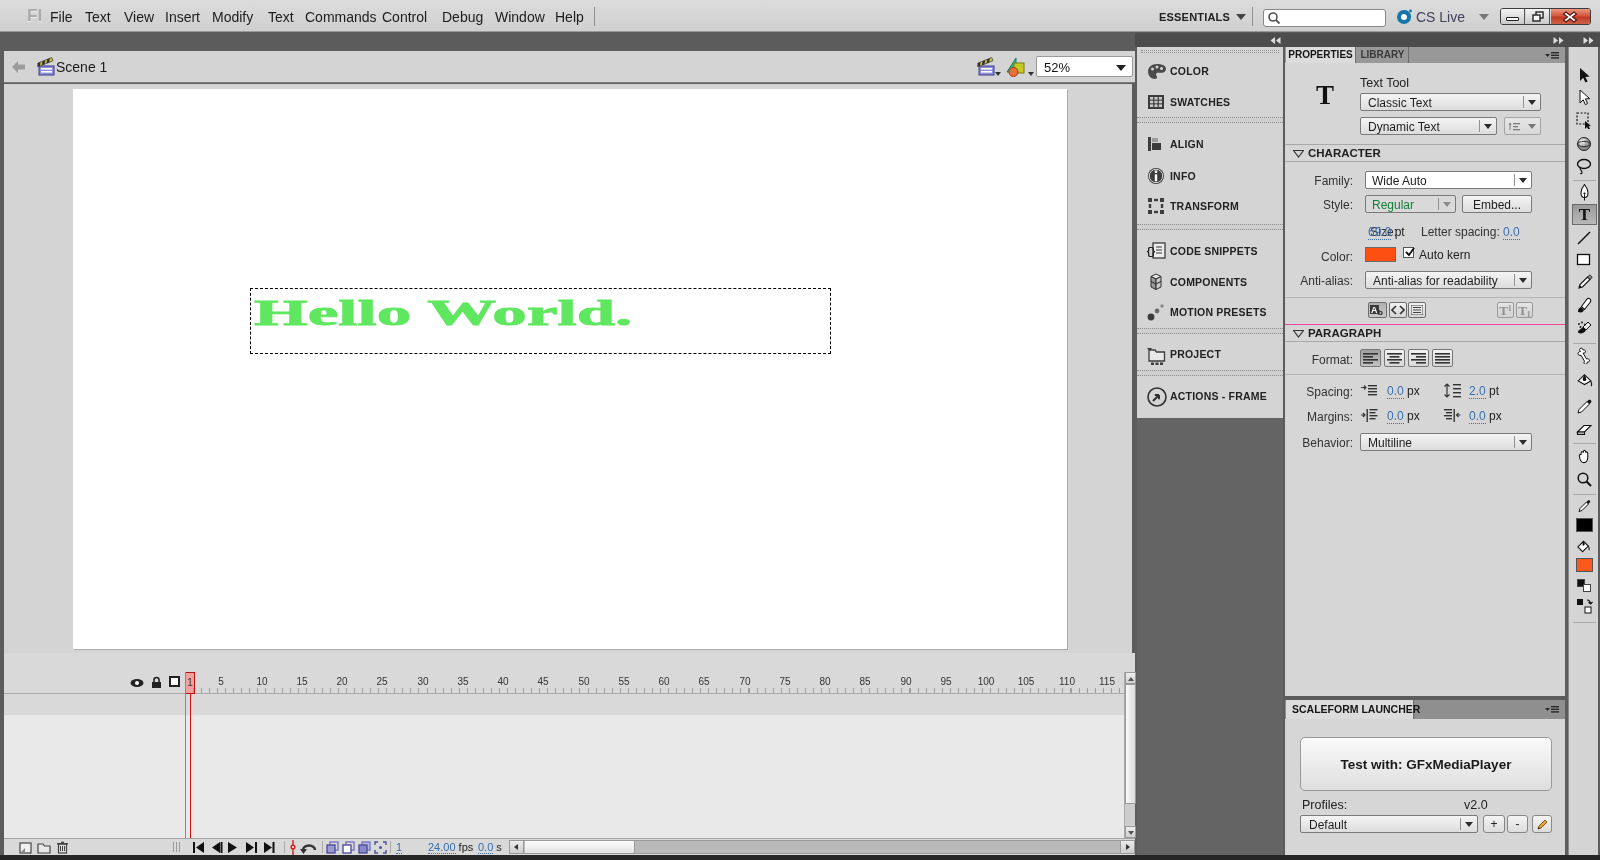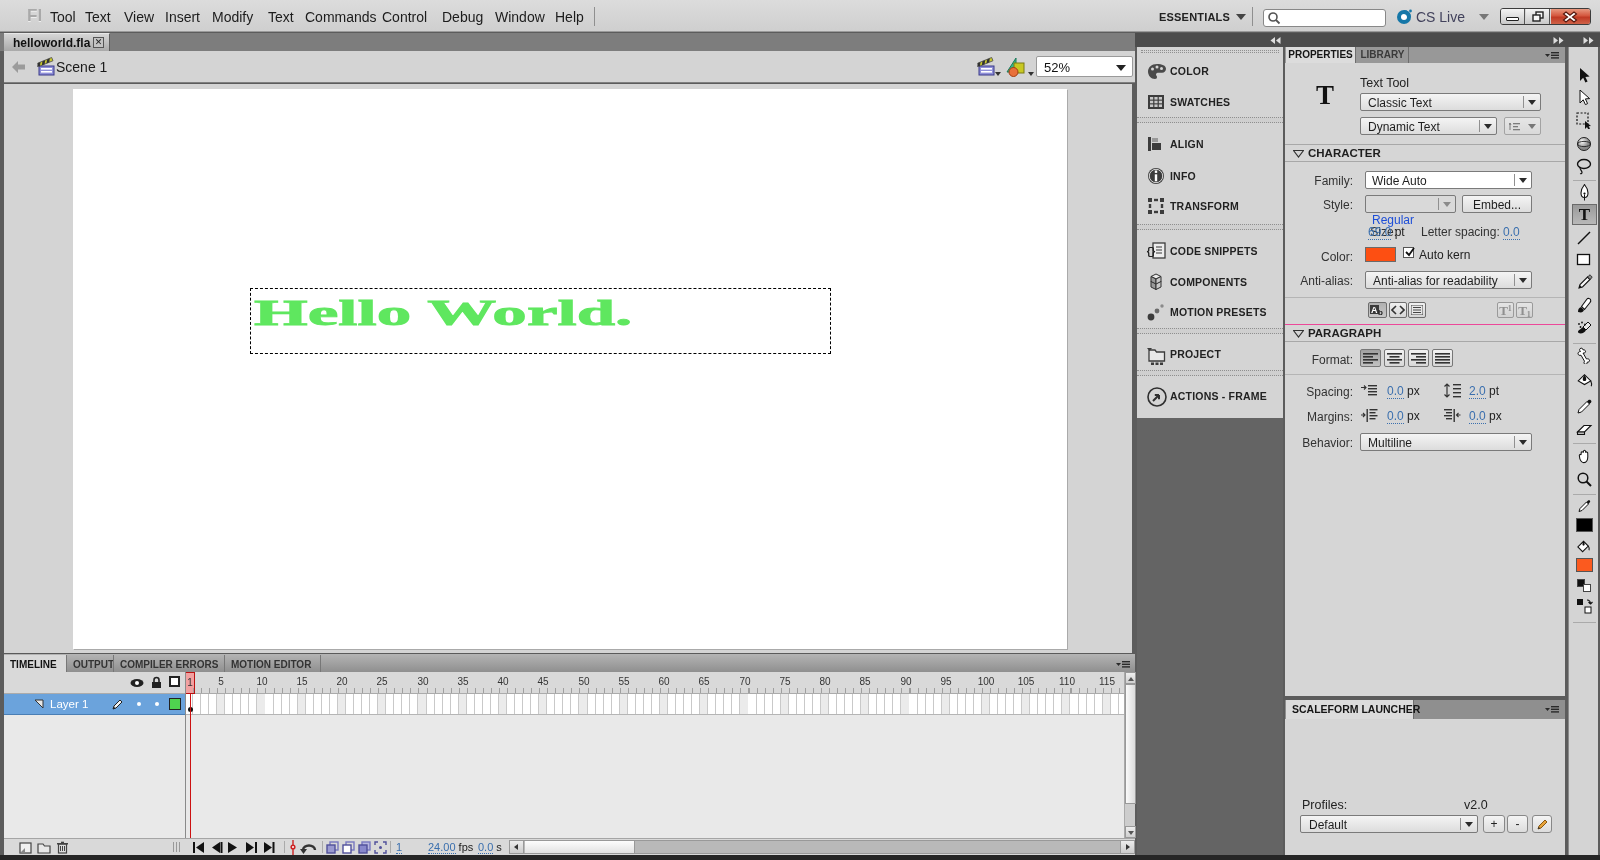--- a/index.html
+++ b/index.html
@@ -68,21 +68,21 @@
     border-radius:2px;padding:2.5px 0 0 2px;}
   .fmtbtn.sel{background:linear-gradient(#9f9f9f,#c2c2c2);}
   .tool{position:absolute;left:7px;width:17px;height:17px;}
   .plabel{position:absolute;font-size:12px;color:#323232;text-align:right;}
 </style>
 </head>
 <body>
 <div id="app">
   <div class="abs" id="menubar">
     <div class="abs" style="left:27px;top:6px;font-size:17px;font-weight:bold;color:#a9a9a9;text-shadow:0 1px 0 #eee;">Fl</div>
-    <div class="menuitem" style="left:50px;">Tool</div>
+    <div class="menuitem" style="left:50px;">File</div>
     <div class="menuitem" style="left:85px;">Text</div>
     <div class="menuitem" style="left:124px;">View</div>
     <div class="menuitem" style="left:165px;">Insert</div>
     <div class="menuitem" style="left:212px;">Modify</div>
     <div class="menuitem" style="left:268px;">Text</div>
     <div class="menuitem" style="left:305px;">Commands</div>
     <div class="menuitem" style="left:382px;">Control</div>
     <div class="menuitem" style="left:442px;">Debug</div>
     <div class="menuitem" style="left:495px;">Window</div>
     <div class="menuitem" style="left:555px;">Help</div>
@@ -116,23 +116,20 @@
             <rect x="1" y="4" width="7" height="6" fill="#f8f8f8" stroke="#222" stroke-width="1.4"></rect>
           </svg>
       </div>
       <div class="abs" style="left:50px;top:0;width:41px;height:15px;background:linear-gradient(#e89980 0%,#d4573e 45%,#c03a24 55%,#cf6248 100%);">
         <svg width="41" height="15" viewBox="0 0 41 15">
             <path d="M15 3 L19 6.2 L23 3 L25.5 5 L21.5 8 L25.5 11 L23 13 L19 9.8 L15 13 L12.5 11 L16.5 8 L12.5 5 Z" fill="#fff" stroke="#551a10" stroke-width="1.2"></path>
           </svg>
       </div>
     </div>
   </div>
-  <div class="abs" id="doctabs">
-      <div id="doctab">helloworld.fla<span style="position:absolute;right:5px;top:3px;width:11px;height:11px;border:1px solid #555;background:#c3c3c3;font-size:9px;line-height:9px;text-align:center;color:#222;font-weight:normal;">✕</span></div>
-    </div>
   <div class="abs" id="editbar">
     <svg class="abs" style="left:7px;top:9px;" width="16" height="14" viewBox="0 0 16 14">
         <path d="M7 1 L1 7 L7 13 L7 9.5 L14 9.5 L14 4.5 L7 4.5 Z" fill="#9b9b9b"></path>
       </svg>
     <svg class="abs" style="left:33px;top:6px;" width="20" height="20" viewBox="0 0 20 20">
       <rect x="2" y="9" width="15" height="9" fill="#8f8fd8" stroke="#3a3a8a" stroke-width="1"></rect>
       <rect x="4" y="11" width="11" height="1.6" fill="#fff"></rect>
         <rect x="4" y="14" width="11" height="1.6" fill="#fff"></rect>
       <g transform="rotate(-22 3 9)">
           <rect x="2" y="5.5" width="15" height="3.5" fill="#caca2a" stroke="#555" stroke-width="0.8"></rect>
@@ -160,32 +157,20 @@
       <div class="abs" style="left:7px;top:3px;font-size:13px;color:#111;">52%</div>
       <div class="abs" style="right:6px;top:8px;width:0;height:0;border-left:5px solid transparent;border-right:5px solid transparent;border-top:6px solid #222;"></div>
     </div>
   </div>
   <div class="abs" id="canvas">
     <div id="stage"></div>
     <div id="selbox"></div>
     <div id="hello">Hello World.</div>
   </div>
   <div class="abs" id="tl">
-    <div id="tltabs">
-      <div class="tltab active" style="left:0px;width:63px;">TIMELINE</div>
-      <div class="tltab" style="left:63px;width:47px;">OUTPUT</div>
-      <div class="tltab" style="left:110px;width:111px;">COMPILER ERRORS</div>
-      <div class="tltab" style="left:221px;width:96px;">MOTION EDITOR</div>
-      <svg class="abs" style="right:5px;top:7px;" width="14" height="8" viewBox="0 0 14 8">
-          <path d="M0 2 l5 0 l-2.5 3 z" fill="#2a2a2a"></path>
-          <rect x="6" y="0" width="8" height="1.4" fill="#2a2a2a"></rect>
-          <rect x="6" y="2.6" width="8" height="1.4" fill="#2a2a2a"></rect>
-          <rect x="6" y="5.2" width="8" height="1.4" fill="#2a2a2a"></rect>
-        </svg>
-    </div>
     <div id="tlhead">
       <svg class="abs" style="left:126px;top:6px;" width="14" height="10" viewBox="0 0 14 10">
           <ellipse cx="7" cy="5" rx="6.5" ry="4" fill="#222"></ellipse>
           <circle cx="7" cy="5" r="2" fill="#fff"></circle>
         </svg>
       <svg class="abs" style="left:147px;top:4px;" width="11" height="13" viewBox="0 0 11 13">
           <rect x="1" y="6" width="9" height="6" fill="#222"></rect>
           <path d="M3 6 V4 a2.5 2.5 0 0 1 5 0 V6" fill="none" stroke="#222" stroke-width="1.6"></path>
         </svg>
       <div class="abs" style="left:165px;top:4px;width:11px;height:11px;border:2px solid #222;background:#fff;"></div>
@@ -210,42 +195,20 @@
           <span class="rnum" style="left:821px;">80</span>
           <span class="rnum" style="left:861px;">85</span>
           <span class="rnum" style="left:902px;">90</span>
           <span class="rnum" style="left:942px;">95</span>
           <span class="rnum" style="left:982px;">100</span>
           <span class="rnum" style="left:1022px;">105</span>
           <span class="rnum" style="left:1063px;">110</span>
           <span class="rnum" style="left:1103px;">115</span>
       </div>
     </div>
-    <div id="tlayer">
-      <div class="abs" style="left:0;top:0;width:181px;height:21px;background:#6ba3dc;border-bottom:1px solid #4a7eb4;">
-        <svg class="abs" style="left:30px;top:5px;" width="12" height="11" viewBox="0 0 12 11">
-            <path d="M1 1 L9 1 L9 9 Z" fill="#e8e8e8" stroke="#333" stroke-width="1"></path>
-          </svg>
-        <div class="abs" style="left:46px;top:4px;font-size:11.5px;color:#fff;">Layer 1</div>
-        <svg class="abs" style="left:107px;top:4px;" width="13" height="13" viewBox="0 0 13 13">
-            <path d="M2 11 L3 8 L9 2 L11 4 L5 10 Z" fill="#f4f4f4" stroke="#222" stroke-width="1"></path>
-            <path d="M2 11 l2.5 -0.7 l-1.8 -1.8 z" fill="#222"></path>
-          </svg>
-        <div class="abs" style="left:133px;top:8px;width:4px;height:4px;border-radius:50%;background:#fff;"></div>
-        <div class="abs" style="left:151px;top:8px;width:4px;height:4px;border-radius:50%;background:#fff;"></div>
-        <div class="abs" style="left:165px;top:4px;width:12px;height:12px;background:#4fd24f;border:1.5px solid #222;"></div>
-      </div>
-      <div class="abs" style="left:181px;top:0;width:939px;height:21px;
-        background:
-          repeating-linear-gradient(to right,rgba(0,0,0,0) 0 7.05px,#c9c9c9 7.05px 8.05px),
-          repeating-linear-gradient(to right,rgba(0,0,0,0) 0 32.2px,#ebebeb 32.2px 40.25px),
-          #fff;
-        border-bottom:1px solid #b5b5b5;"></div>
-      <div class="abs" style="left:184px;top:13px;width:5px;height:5px;border-radius:50%;background:#111;"></div>
-    </div>
     <div id="tlempty"></div>
     <div class="abs" style="left:181px;top:19px;width:1px;height:166px;background:#8a8a8a;"></div>
     <div class="abs" style="left:186px;top:41px;width:1px;height:144px;background:#cc1111;"></div>
     <div class="abs" style="left:1120px;top:19px;width:11px;height:166px;background:#cdcdcd;border-left:1px solid #aaa;">
       <div class="abs" style="left:0;top:0;width:11px;height:12px;background:linear-gradient(#efefef,#cfcfcf);border:1px solid #999;">
           <div class="abs" style="left:2px;top:4px;width:0;height:0;border-left:3.5px solid transparent;border-right:3.5px solid transparent;border-bottom:4px solid #555;"></div>
         </div>
       <div class="abs" style="left:0;top:12px;width:11px;height:120px;background:linear-gradient(to right,#fafafa,#dcdcdc);border:1px solid #999;"></div>
       <div class="abs" style="left:0;bottom:0;width:11px;height:12px;background:linear-gradient(#efefef,#cfcfcf);border:1px solid #999;">
           <div class="abs" style="left:2px;top:4px;width:0;height:0;border-left:3.5px solid transparent;border-right:3.5px solid transparent;border-top:4px solid #555;"></div>
@@ -500,21 +463,21 @@
       <div class="abs" style="left:23px;top:2px;font-size:11.5px;font-weight:bold;color:#1e1e1e;">CHARACTER</div>
     </div>
     <div class="plabel" style="left:0;top:127px;width:68px;">Family:</div>
     <div class="combo" style="left:80px;top:124px;width:167px;height:18px;background:#fff;">
         <span style="position:absolute;left:6px;top:2px;">Wide Auto</span>
         <span class="dvd"></span>
         <span class="arr"></span>
       </div>
     <div class="plabel" style="left:0;top:151px;width:68px;">Style:</div>
     <div class="combo" style="left:80px;top:148px;width:91px;height:18px;background:#d9d9d9;">
-        <span style="position:absolute;left:6px;top:2px;color:#1d4ed8;margin-top:15px;">Regular</span>
+        <span style="position:absolute;left:6px;top:2px;color:#15803d;">Regular</span>
         <span class="dvd"></span>
         <span class="arr" style="border-top-color:#8a8a8a;"></span>
       </div>
     <div class="combo" style="left:177px;top:148px;width:70px;height:18px;text-align:center;"><span style="position:relative;top:2px;">Embed...</span></div>
     <div class="plabel" style="left:0;top:178px;width:68px;margin-left:44px;">Size:</div>
     <div class="abs" style="left:83px;top:178px;font-size:12px;"><span class="bluval">69.0</span><span style="color:#222;"> pt</span></div>
     <div class="abs" style="left:136px;top:178px;font-size:12px;color:#323232;">Letter spacing: <span class="bluval">0.0</span></div>
     <div class="plabel" style="left:0;top:203px;width:68px;text-align:right;">Color:</div>
     <div class="abs" style="left:80px;top:200px;width:31px;height:15px;background:#fd4f12;border:1px solid #6a6a6a;"></div>
     <div class="abs" style="left:118px;top:200px;width:11px;height:11px;background:#fff;border:1px solid #555;">
@@ -655,20 +618,21 @@
   <div class="abs" id="scaleform">
     <div class="abs" style="left:0;top:0;width:280px;height:19px;background:#8f8f8f;">
       <div class="abs" style="left:1px;top:0;width:128px;height:19px;background:#dcdcdc;border-right:1px solid #6e6e6e;font-size:10.5px;white-space:nowrap;font-weight:bold;color:#151515;padding:3px 0 0 6px;">SCALEFORM LAUNCHER</div>
       <svg class="abs" style="right:6px;top:6px;" width="14" height="8" viewBox="0 0 14 8">
           <path d="M0 2 l5 0 l-2.5 3 z" fill="#2a2a2a"></path>
           <rect x="6" y="0" width="8" height="1.4" fill="#2a2a2a"></rect>
           <rect x="6" y="2.6" width="8" height="1.4" fill="#2a2a2a"></rect>
           <rect x="6" y="5.2" width="8" height="1.4" fill="#2a2a2a"></rect>
         </svg>
     </div>
+    <div class="abs" style="left:15px;top:37px;width:252px;height:54px;background:linear-gradient(#fafafa,#dedede);border:1px solid #999;border-radius:5px;text-align:center;font-size:13.5px;font-weight:bold;color:#1a1a1a;line-height:54px;">Test with: GFxMediaPlayer</div>
     <div class="abs" style="left:17px;top:98px;font-size:12.5px;color:#222;">Profiles:</div>
     <div class="abs" style="left:179px;top:98px;font-size:12.5px;color:#222;">v2.0</div>
     <div class="combo" style="left:15px;top:115px;width:178px;height:18px;">
         <span style="position:absolute;left:8px;top:2px;">Default</span>
         <span class="dvd"></span>
         <span class="arr"></span>
       </div>
     <div class="abs" style="left:198px;top:115px;width:22px;height:18px;background:linear-gradient(#f4f4f4,#dcdcdc);border:1px solid #888;border-radius:3px;text-align:center;font-size:12px;color:#222;padding-top:1px;">+</div>
     <div class="abs" style="left:222px;top:115px;width:21px;height:18px;background:linear-gradient(#f4f4f4,#dcdcdc);border:1px solid #888;border-radius:3px;text-align:center;font-size:12px;color:#222;padding-top:1px;">-</div>
     <div class="abs" style="left:247px;top:115px;width:20px;height:18px;background:linear-gradient(#f4f4f4,#dcdcdc);border:1px solid #888;border-radius:3px;">

